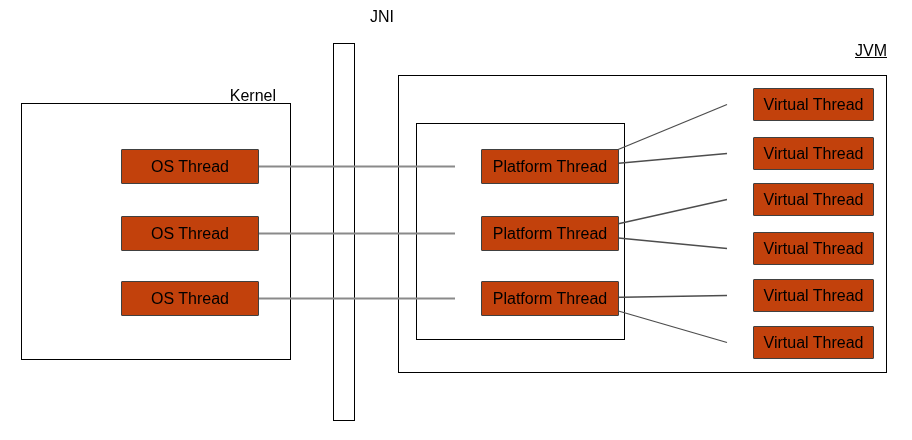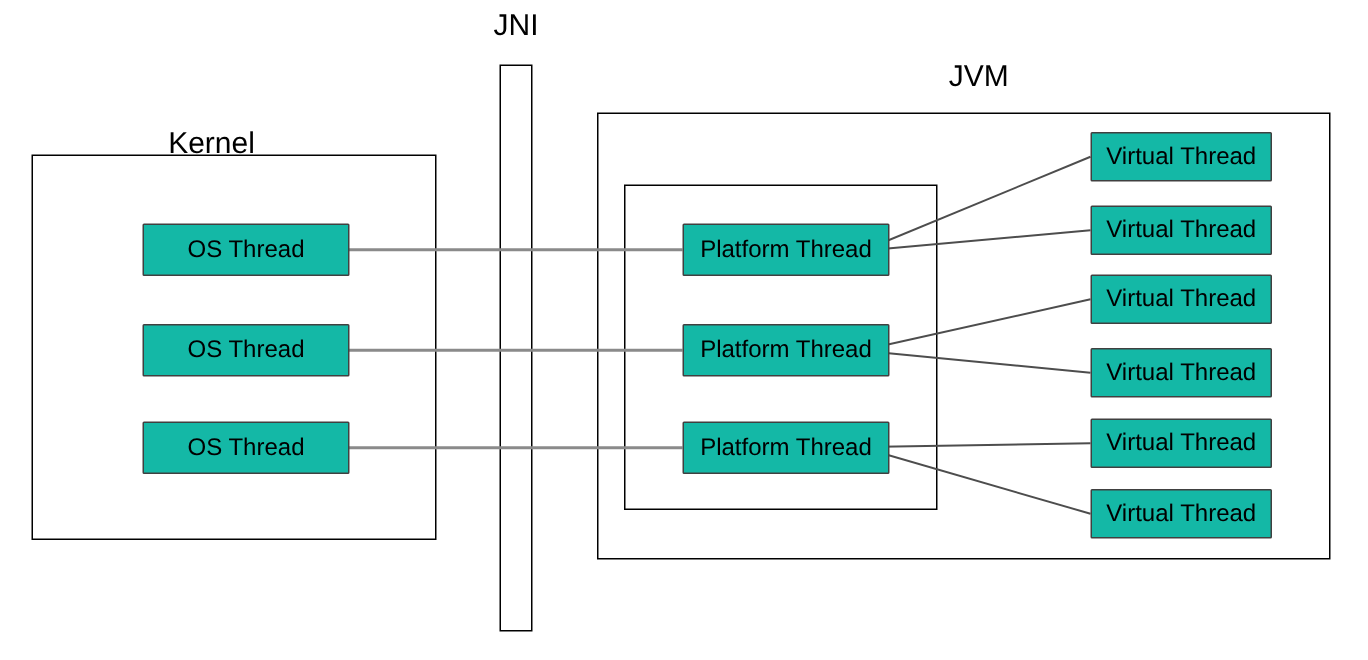--- a/index.html
+++ b/index.html
@@ -18,36 +18,37 @@
     box-sizing:border-box;
   }
   .jni-bar{
     position:absolute;
     border:1px solid #000000;
     background:#ffffff;
     box-sizing:border-box;
   }
   .title{
     position:absolute;
-    font-size:20px;
+    font-size:16px;
     line-height:16px;
-    text-align:center;
+    text-align:right;
     white-space:nowrap;
   }
   .node{
     position:absolute;
     box-sizing:border-box;
     border:1.5px solid #404040;
     border-radius:1px;
-    background:#14b8a6;
+    background:#c2410c;
     display:flex;
     align-items:center;
     justify-content:center;
     font-size:16px;
     white-space:nowrap;
+    margin-left:26px;
   }
   .os, .pt{width:138px;height:35px;}
   .vt{width:121px;height:33px;}
   .wires{
     position:absolute;
     left:0;top:0;width:912px;height:440px;
     pointer-events:none;
   }
 </style>
 </head>
@@ -55,21 +56,21 @@
 
 <div class="canvas">
 
   <div class="group" style="left:21px;top:103px;width:270px;height:257px;"></div>
   <div class="jni-bar" style="left:333px;top:43px;width:22px;height:378px;"></div>
   <div class="group" style="left:398px;top:75px;width:489px;height:298px;"></div>
   <div class="group" style="left:416px;top:123px;width:209px;height:217px;"></div>
 
   <div class="title" style="left:6px;top:72px;width:270px;margin-top:16px;">Kernel</div>
   <div class="title" style="left:294px;top:9px;width:100px;">JNI</div>
-  <div class="title" style="left:408px;top:43px;width:489px;">JVM</div>
+  <div class="title" style="left:398px;top:43px;width:489px;text-decoration:underline;">JVM</div>
 
   <svg class="wires">
 
     <line x1="217" y1="166.5" x2="455" y2="166.5" stroke="#8a8a8a" stroke-width="2"></line>
     <line x1="217" y1="233.5" x2="455" y2="233.5" stroke="#8a8a8a" stroke-width="2"></line>
     <line x1="217" y1="298.5" x2="455" y2="298.5" stroke="#8a8a8a" stroke-width="2"></line>
 
     <line x1="577" y1="166.5" x2="727" y2="104.5" stroke="#4d4d4d" stroke-width="1.3"></line>
     <line x1="577" y1="167" x2="727" y2="153.5" stroke="#4d4d4d" stroke-width="1.3"></line>
     <line x1="577" y1="233" x2="727" y2="199.5" stroke="#4d4d4d" stroke-width="1.3"></line>

